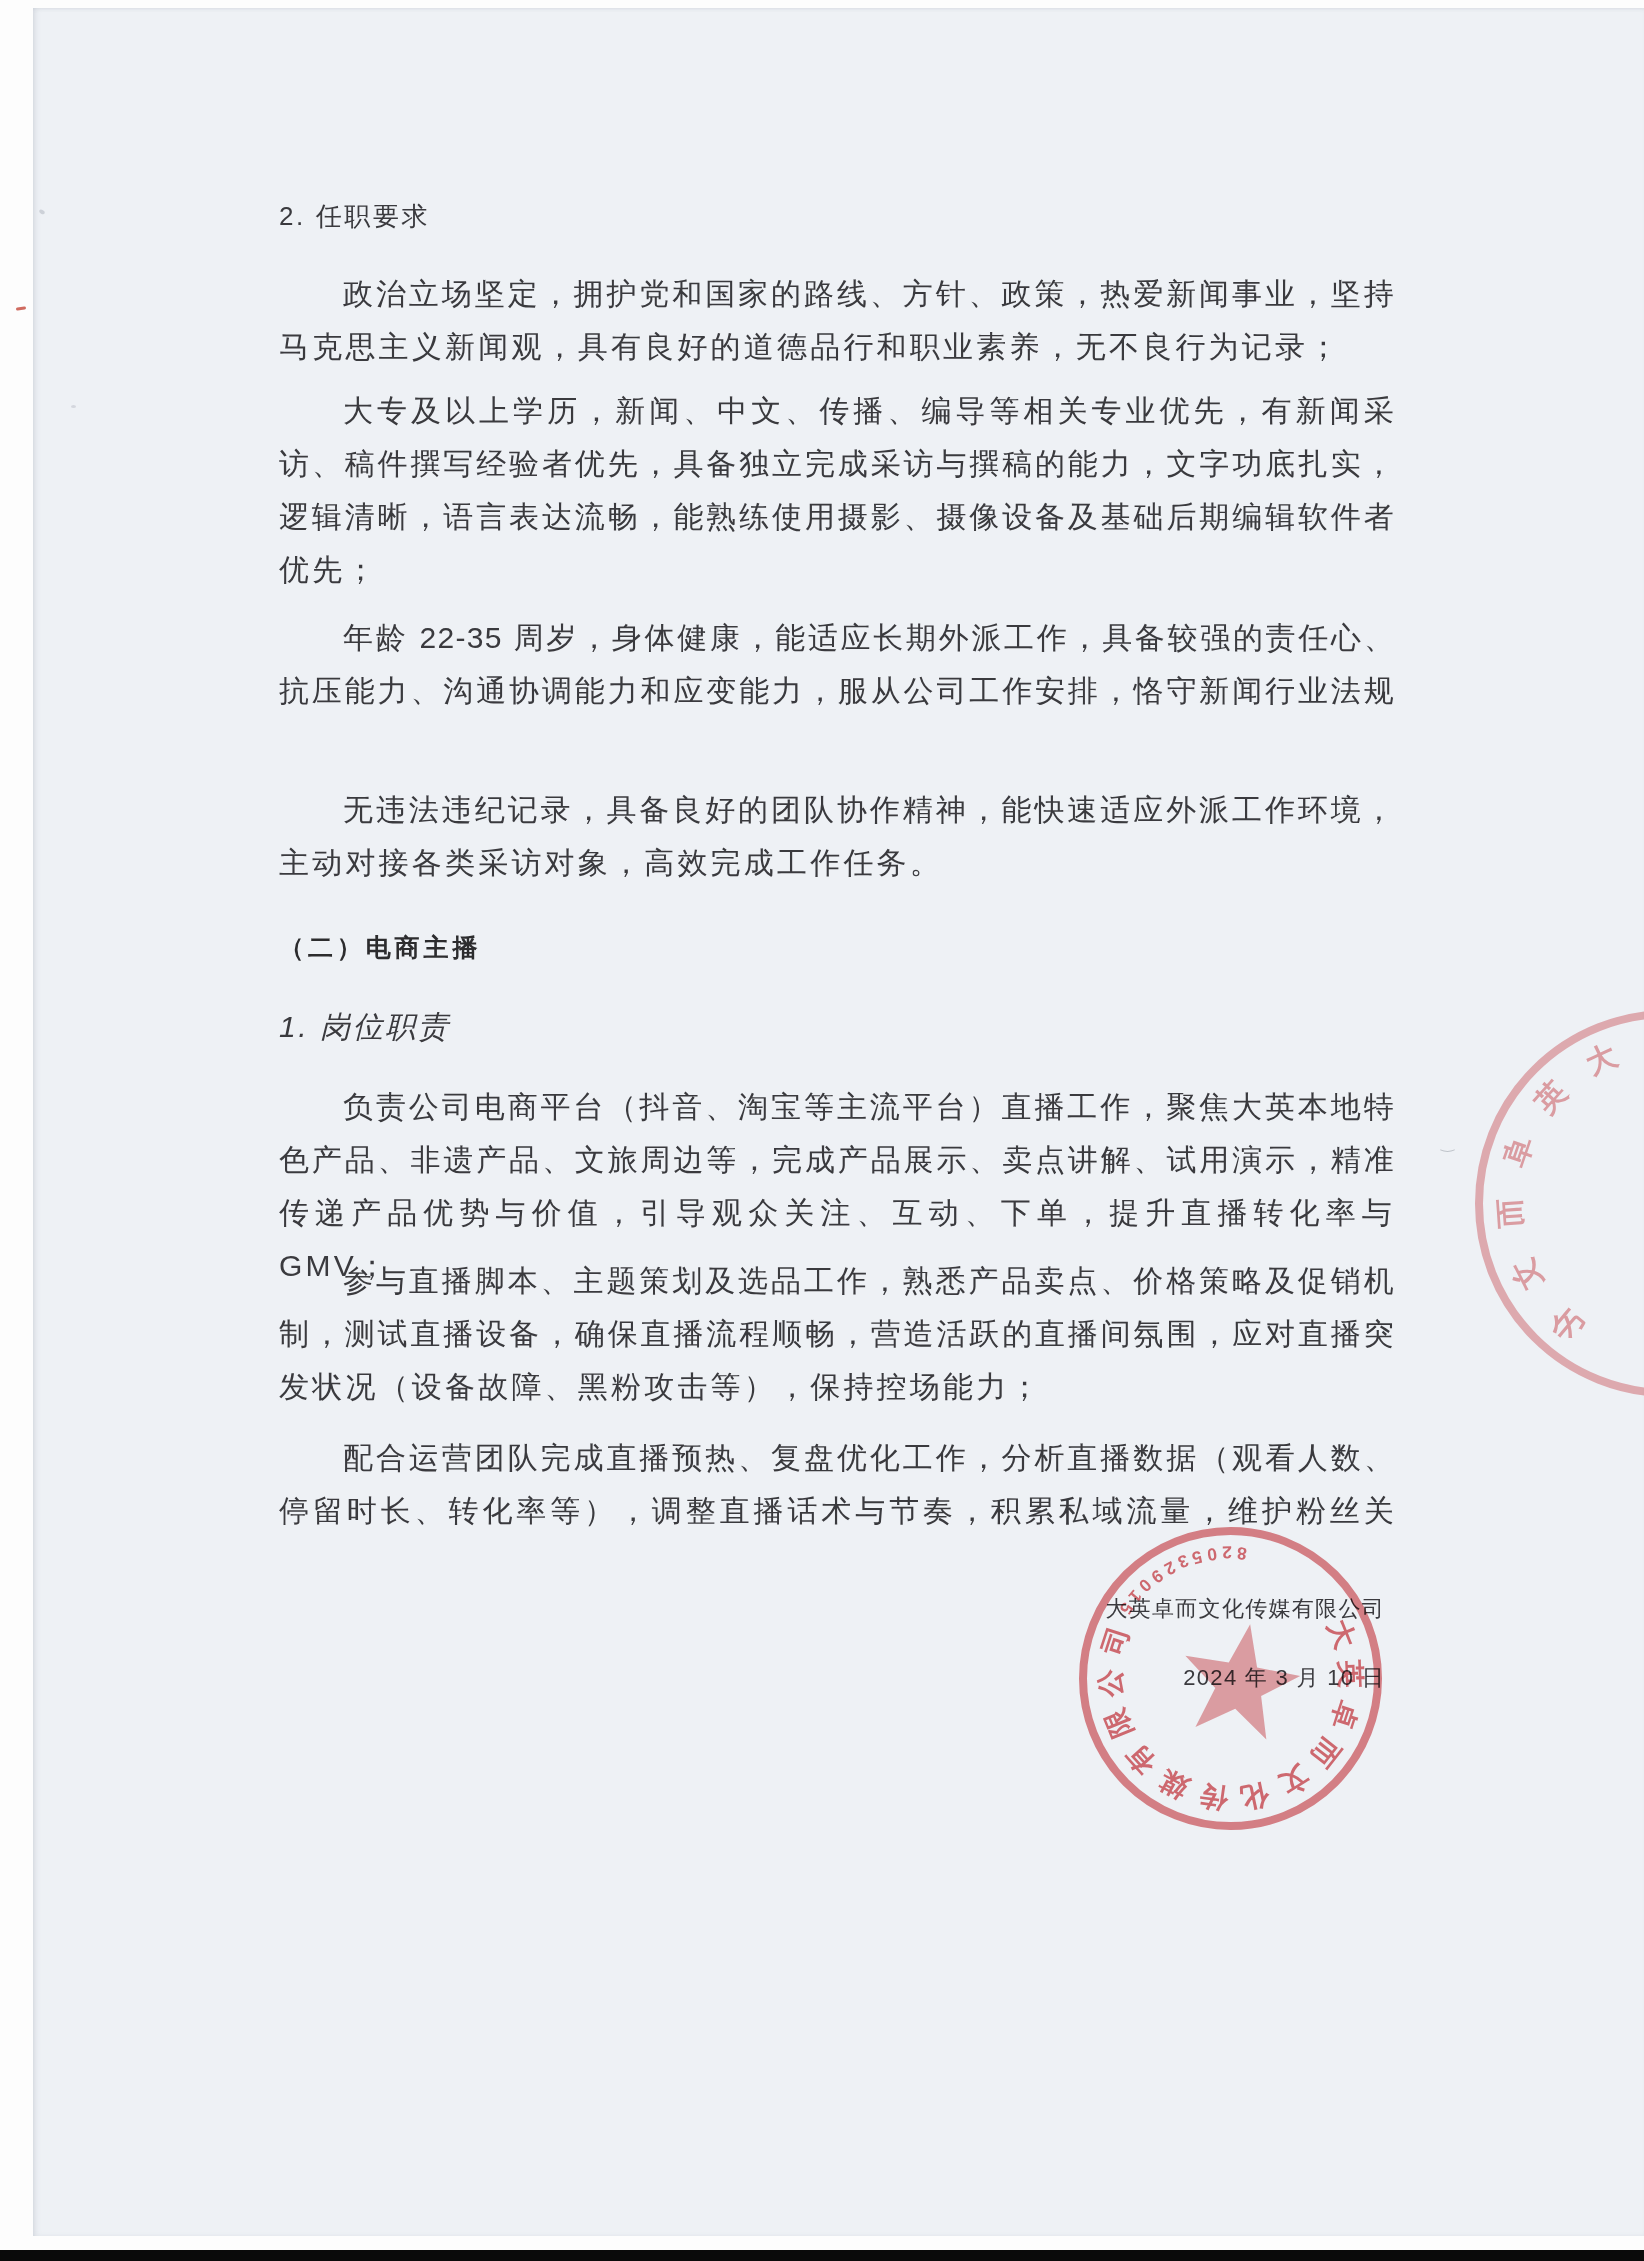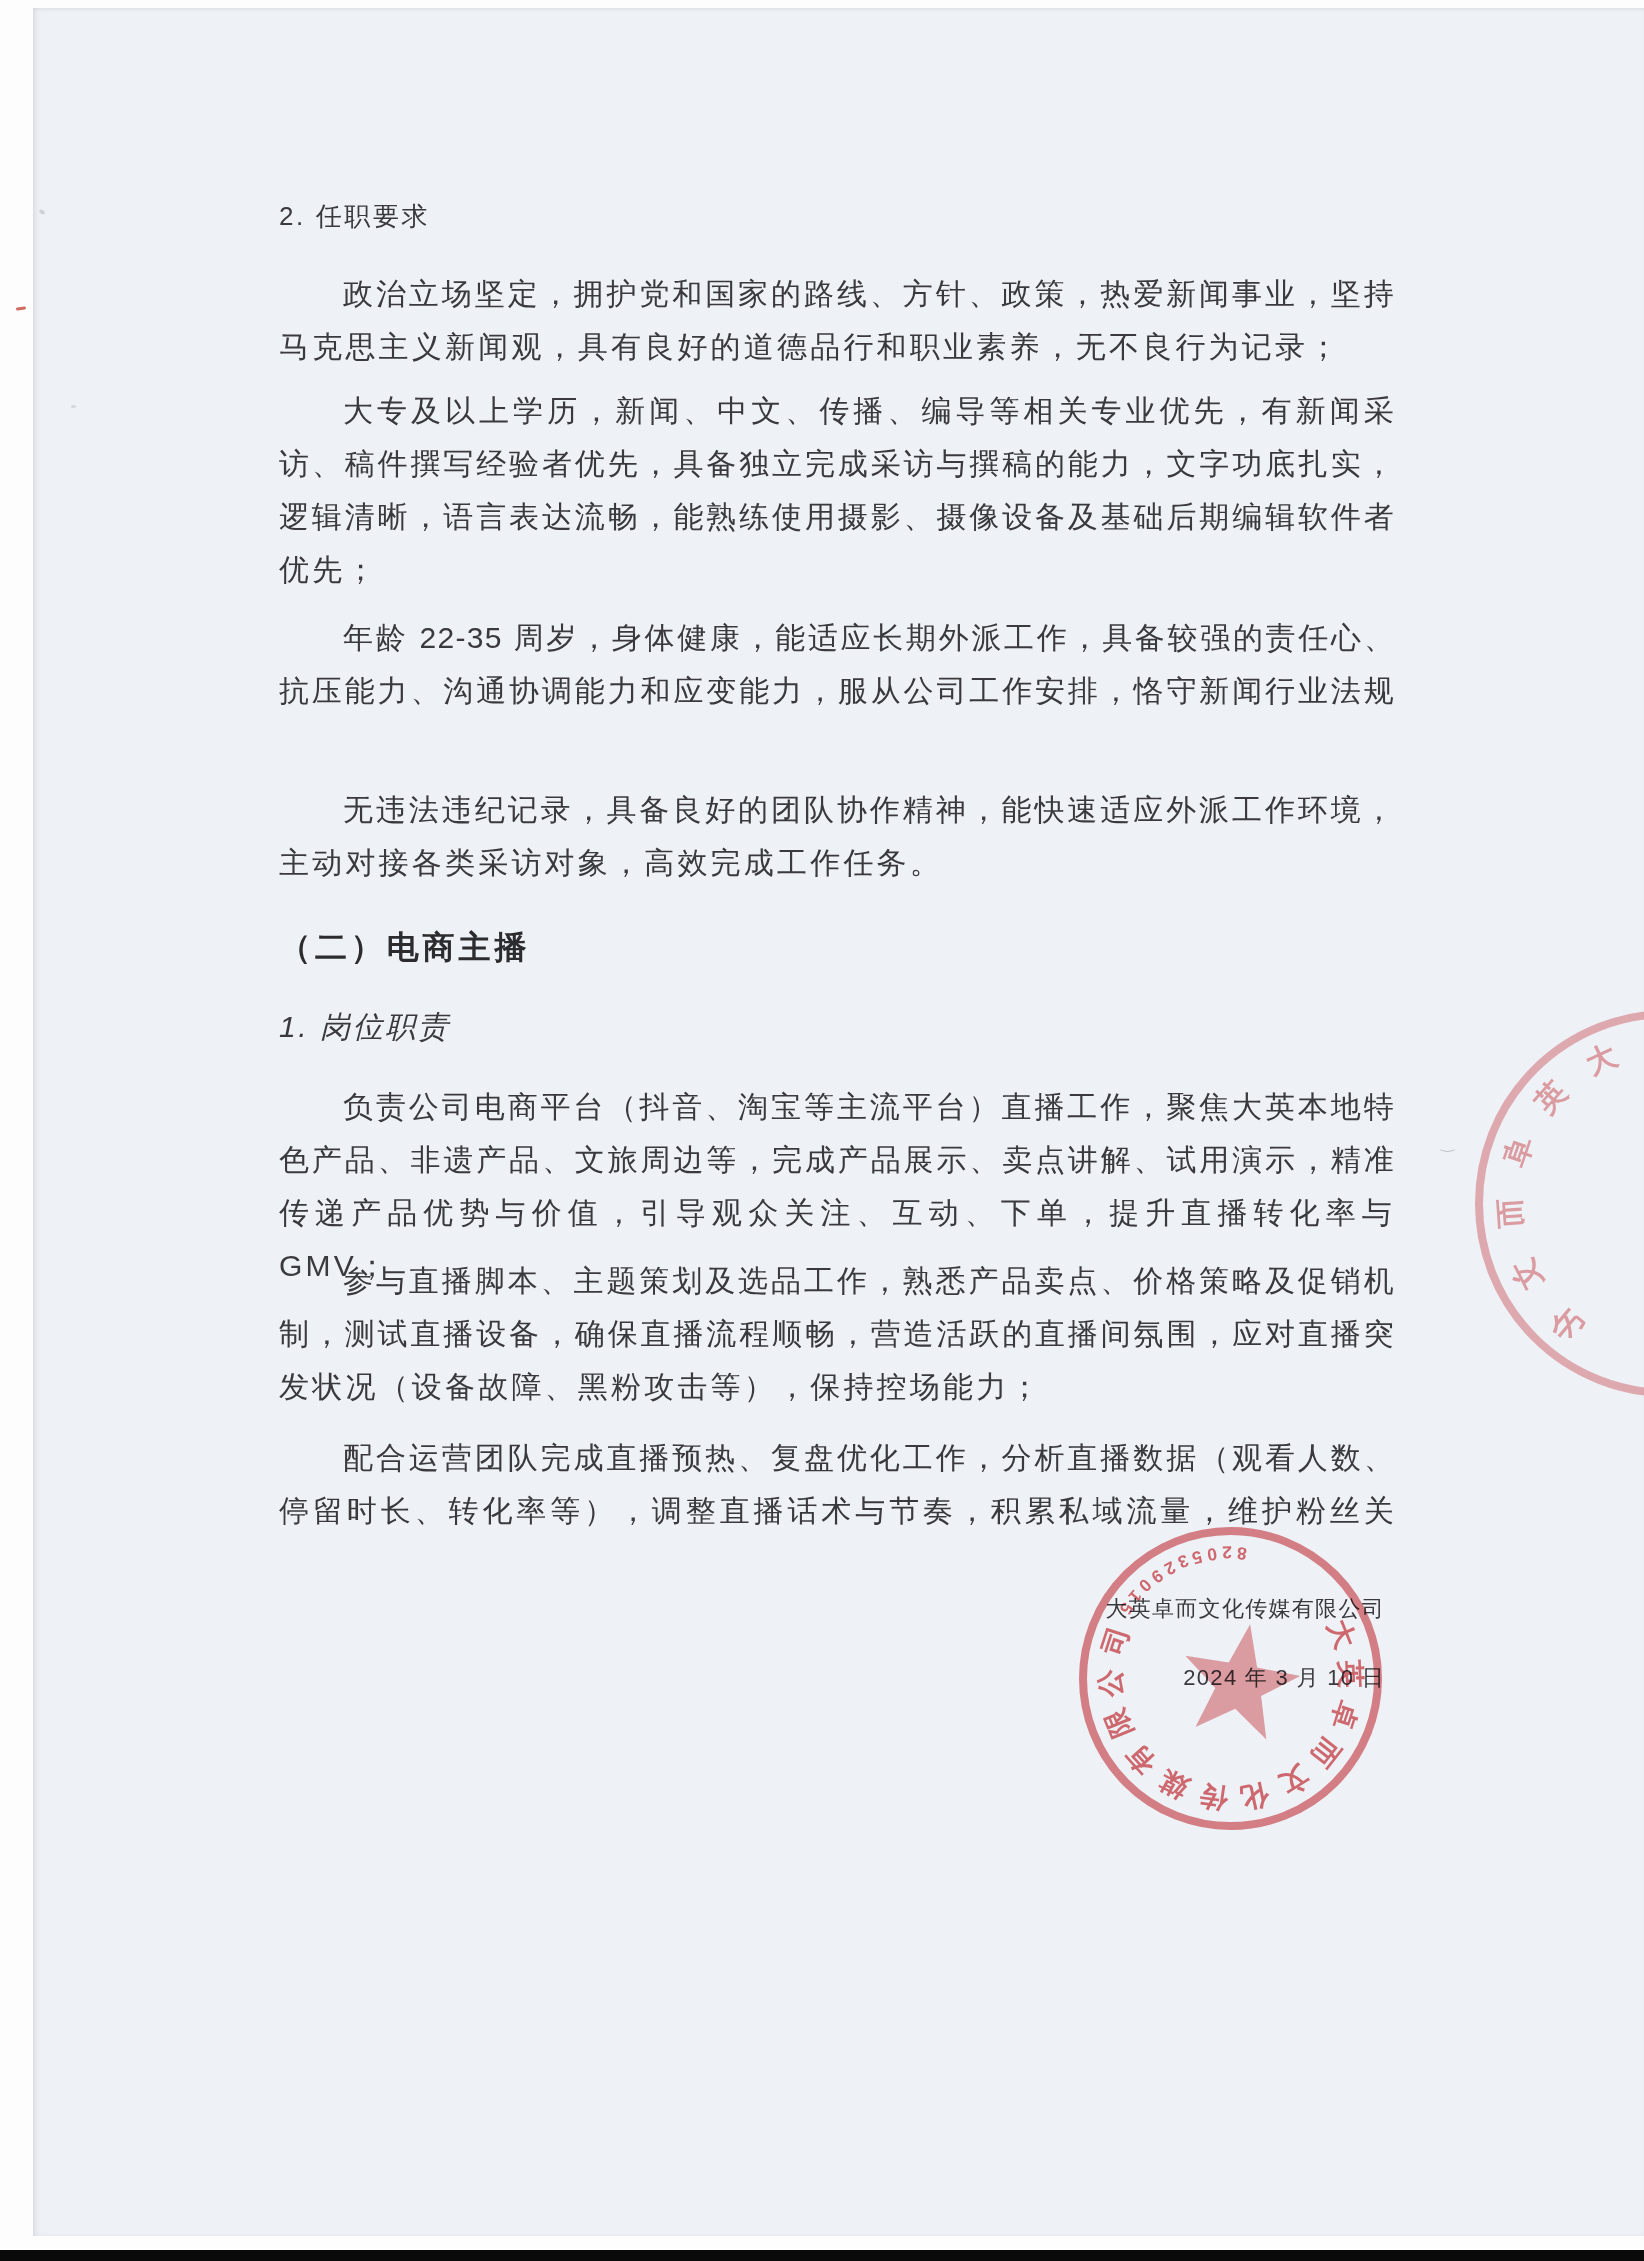--- a/index.html
+++ b/index.html
@@ -11,21 +11,21 @@
   }
   .scan{position:absolute;left:0;top:0;width:1644px;height:2261px;overflow:hidden;}
   .paper{
     position:absolute;left:33px;top:7.7px;width:1611px;height:2228px;
     background:var(--paper,#eef1f5);
     box-shadow:inset 3.9px 0 6.4px -2.6px rgba(80,90,110,.18), inset 0 2.6px 5.2px -2.6px rgba(80,90,110,.10);
   }
   .scan-band{position:absolute;left:0;top:2250px;width:1644px;height:11.6px;background:var(--band,#0a0a0a);}
   .h1,.h2,.h3,.para,.sig{position:absolute;color:var(--ink,#3a3a3e);}
   .h1{left:279px;font-size:26px;line-height:36px;letter-spacing:2.6px;}
-  .h2{left:279px;font-size:32px;line-height:39px;font-weight:bold;letter-spacing:3.9px;color:#2c2c2e;}
+  .h2{left:279px;font-size:25px;line-height:39px;font-weight:bold;letter-spacing:3.9px;color:#2c2c2e;}
   .h3{left:279px;font-size:30px;line-height:36px;letter-spacing:2.6px;font-style:italic;}
   .para{left:279px;width:1116px;font-size:30px;}
   .line{height:53px;line-height:53px;text-align:justify;text-align-last:justify;letter-spacing:1.3px;}
   .line.first{text-indent:64px;}
   .line.last{text-align-last:left;letter-spacing:3.2px;}
   .sig{left:870px;width:515px;text-align:right;font-size:22px;line-height:35px;letter-spacing:1.3px;}
   .stamp{position:absolute;mix-blend-mode:multiply;}
   .stamp .ring{position:absolute;border-radius:50%;border:8.4px solid var(--red,#d85a60);inset:0;opacity:.85;}
   .stamp .schar{position:absolute;color:var(--red,#d85a60);font-weight:600;}
   .stamp-main{opacity:.88;}

